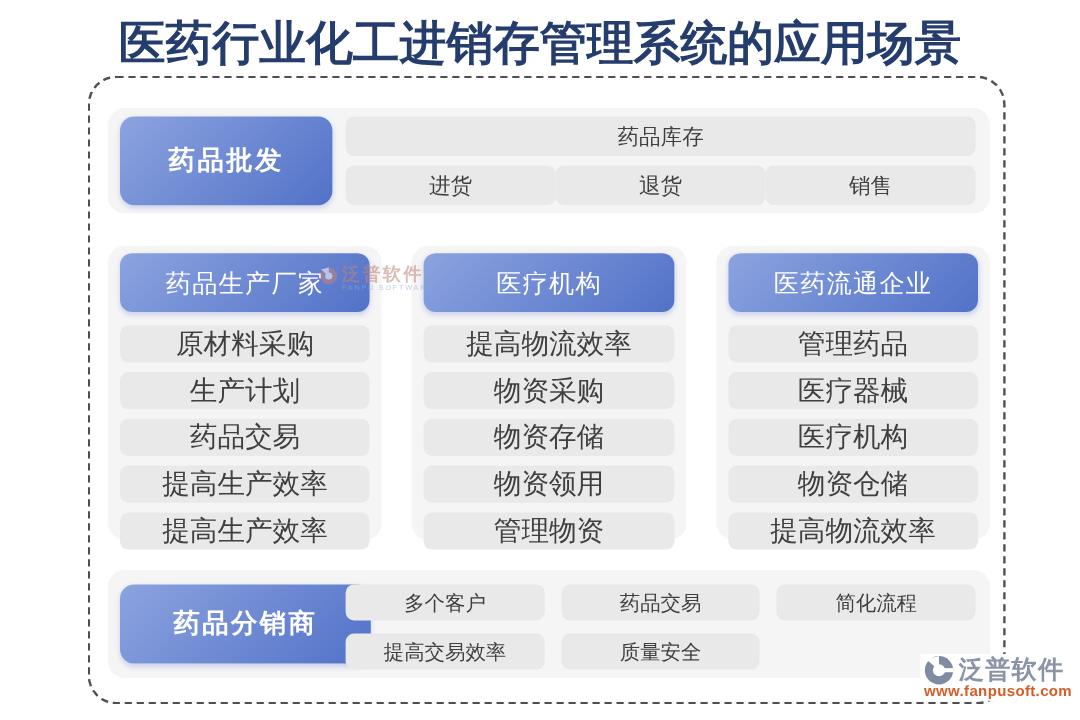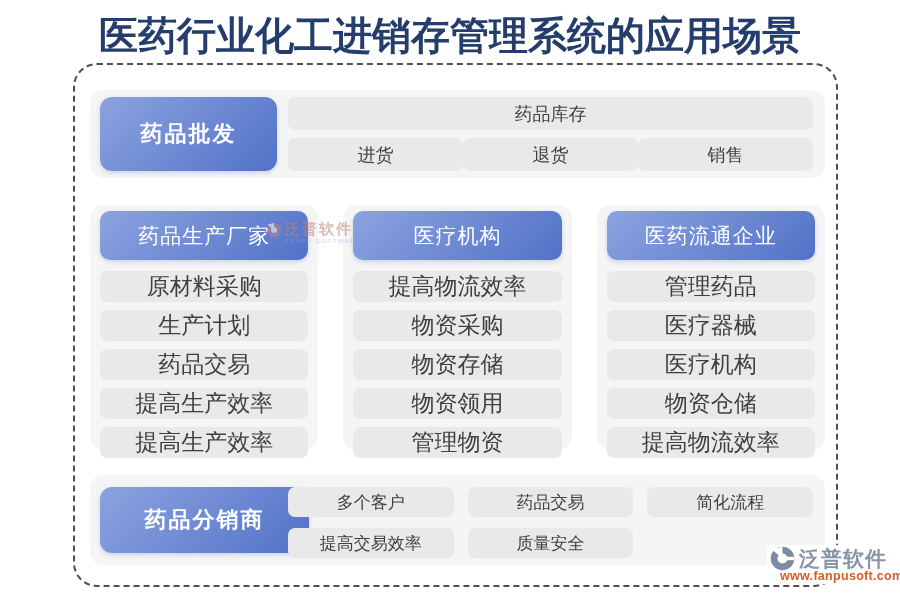--- a/index.html
+++ b/index.html
@@ -68,21 +68,21 @@
   }
   .wm .wm-mark{width:16px;height:16px;margin-top:1px;}
   .wm .wm-col{display:flex;flex-direction:column;line-height:1;}
   .wm .wm-text{font-size:15px;font-weight:bold;color:#c08379;letter-spacing:2px;}
   .wm .wm-sub{font-size:6px;color:#8fa9d8;letter-spacing:1.5px;margin-top:2px;}
   
   .logo{position:absolute;left:767px;top:545px;width:132px;background:#ffffff;padding-left:2px;}
   .logo-row{display:flex;align-items:center;gap:3px;}
   .logo-mark{width:27px;height:27px;flex:none;}
   .logo-name{font-size:21px;font-weight:bold;color:var(--logo-gray,#8a94a6);letter-spacing:1px;line-height:1;}
-  .logo-url{font-size:12.5px;font-weight:bold;color:var(--logo-orange,#d55e28);margin-top:-2px;margin-left:11px;letter-spacing:.3px;line-height:1.1;}
+  .logo-url{font-size:12.5px;font-weight:bold;color:var(--logo-orange,#d55e28);margin-top:-2px;margin-left:1px;letter-spacing:.3px;line-height:1.1;}
 </style>
 </head>
 <body>
 
 <h1 class="title">医药行业化工进销存管理系统的应用场景</h1>
 
 <div class="board">
 
   <section class="panel sec-top">
     <div class="big-btn">药品批发</div>

